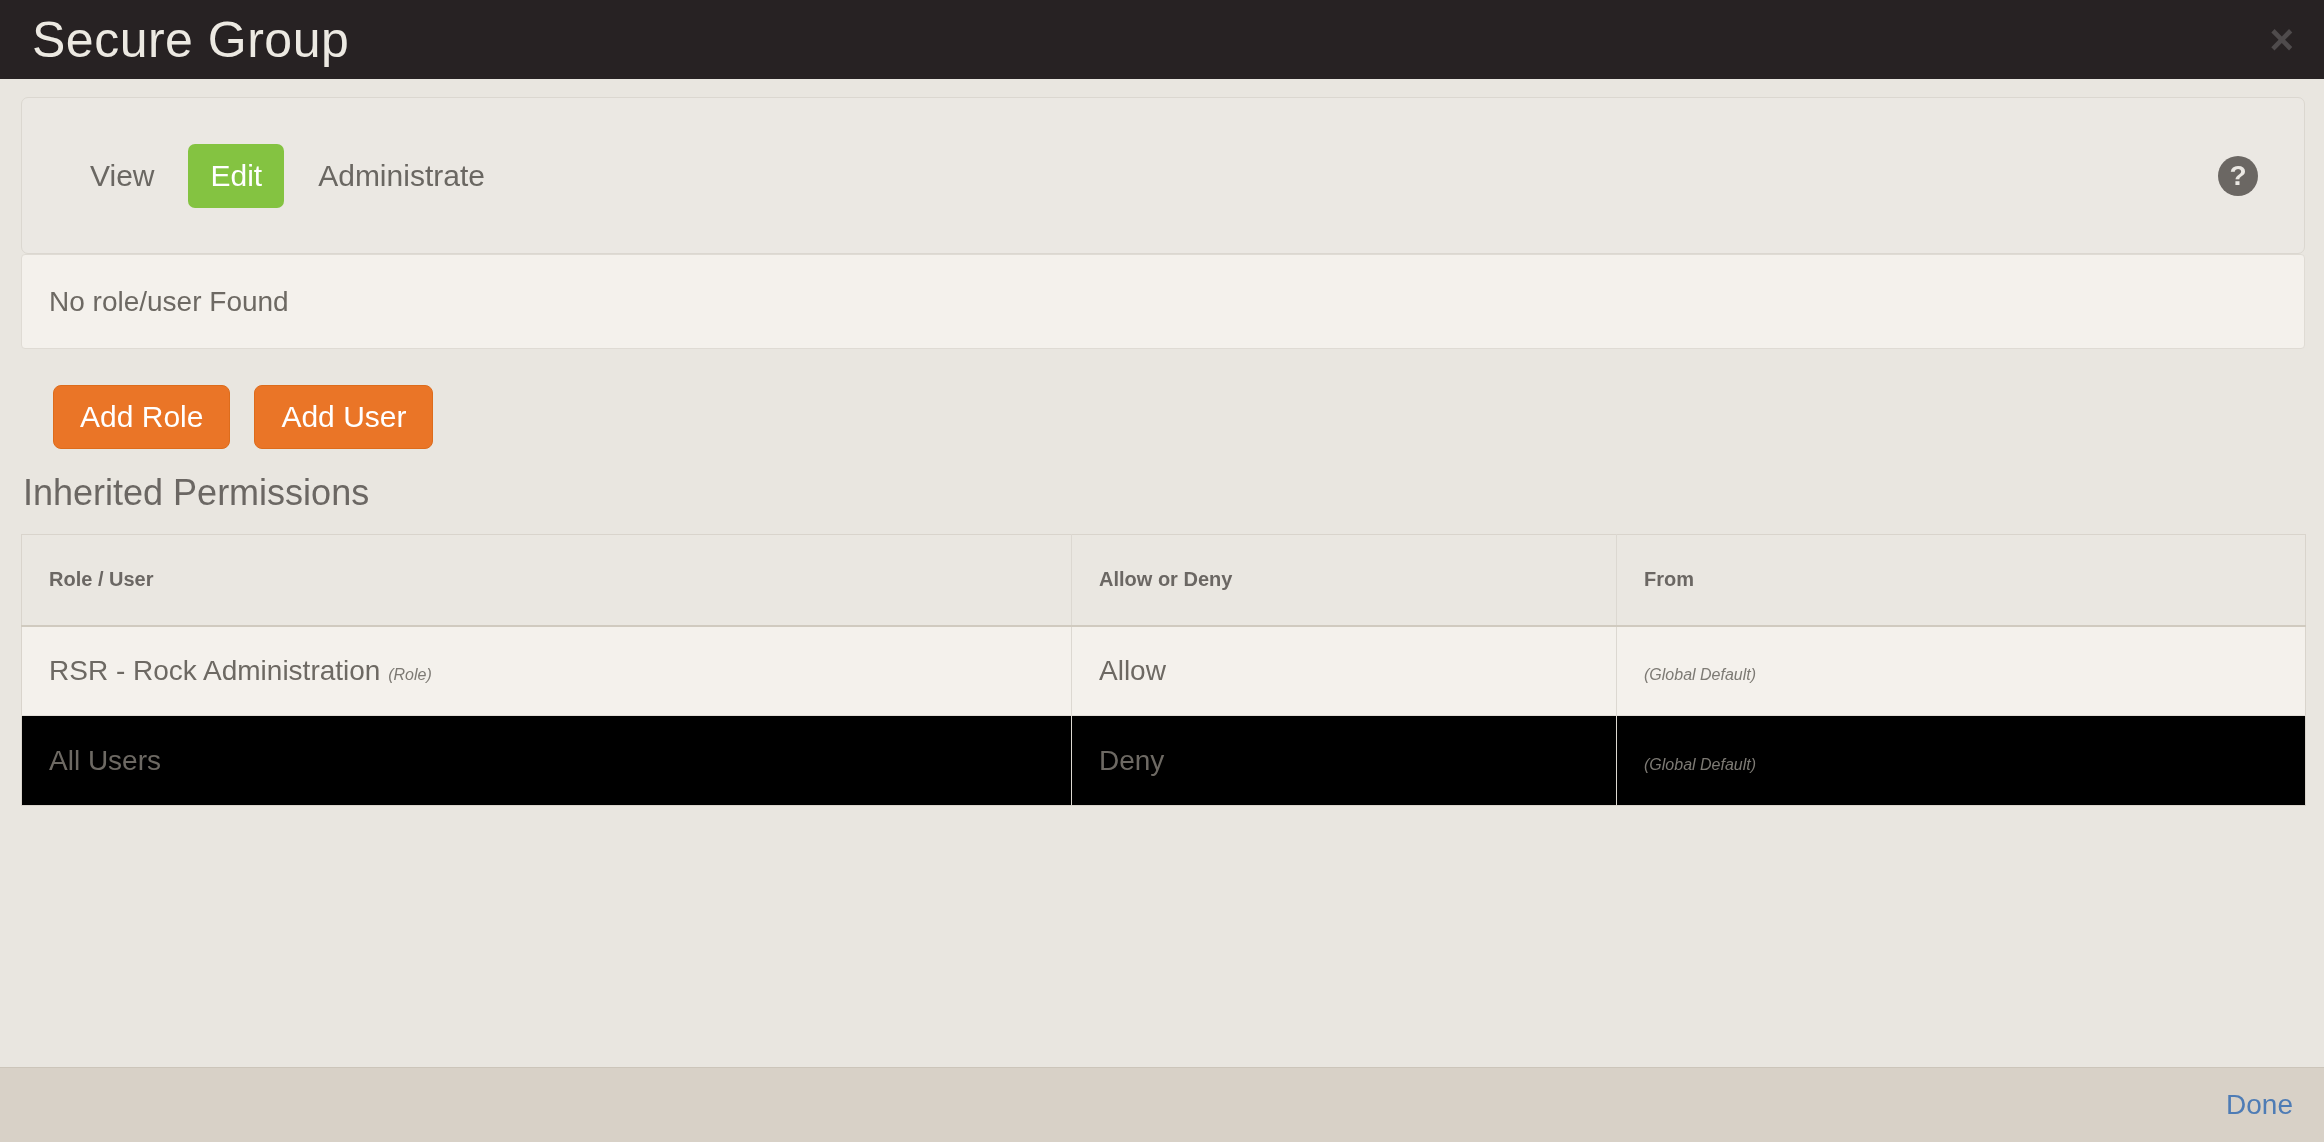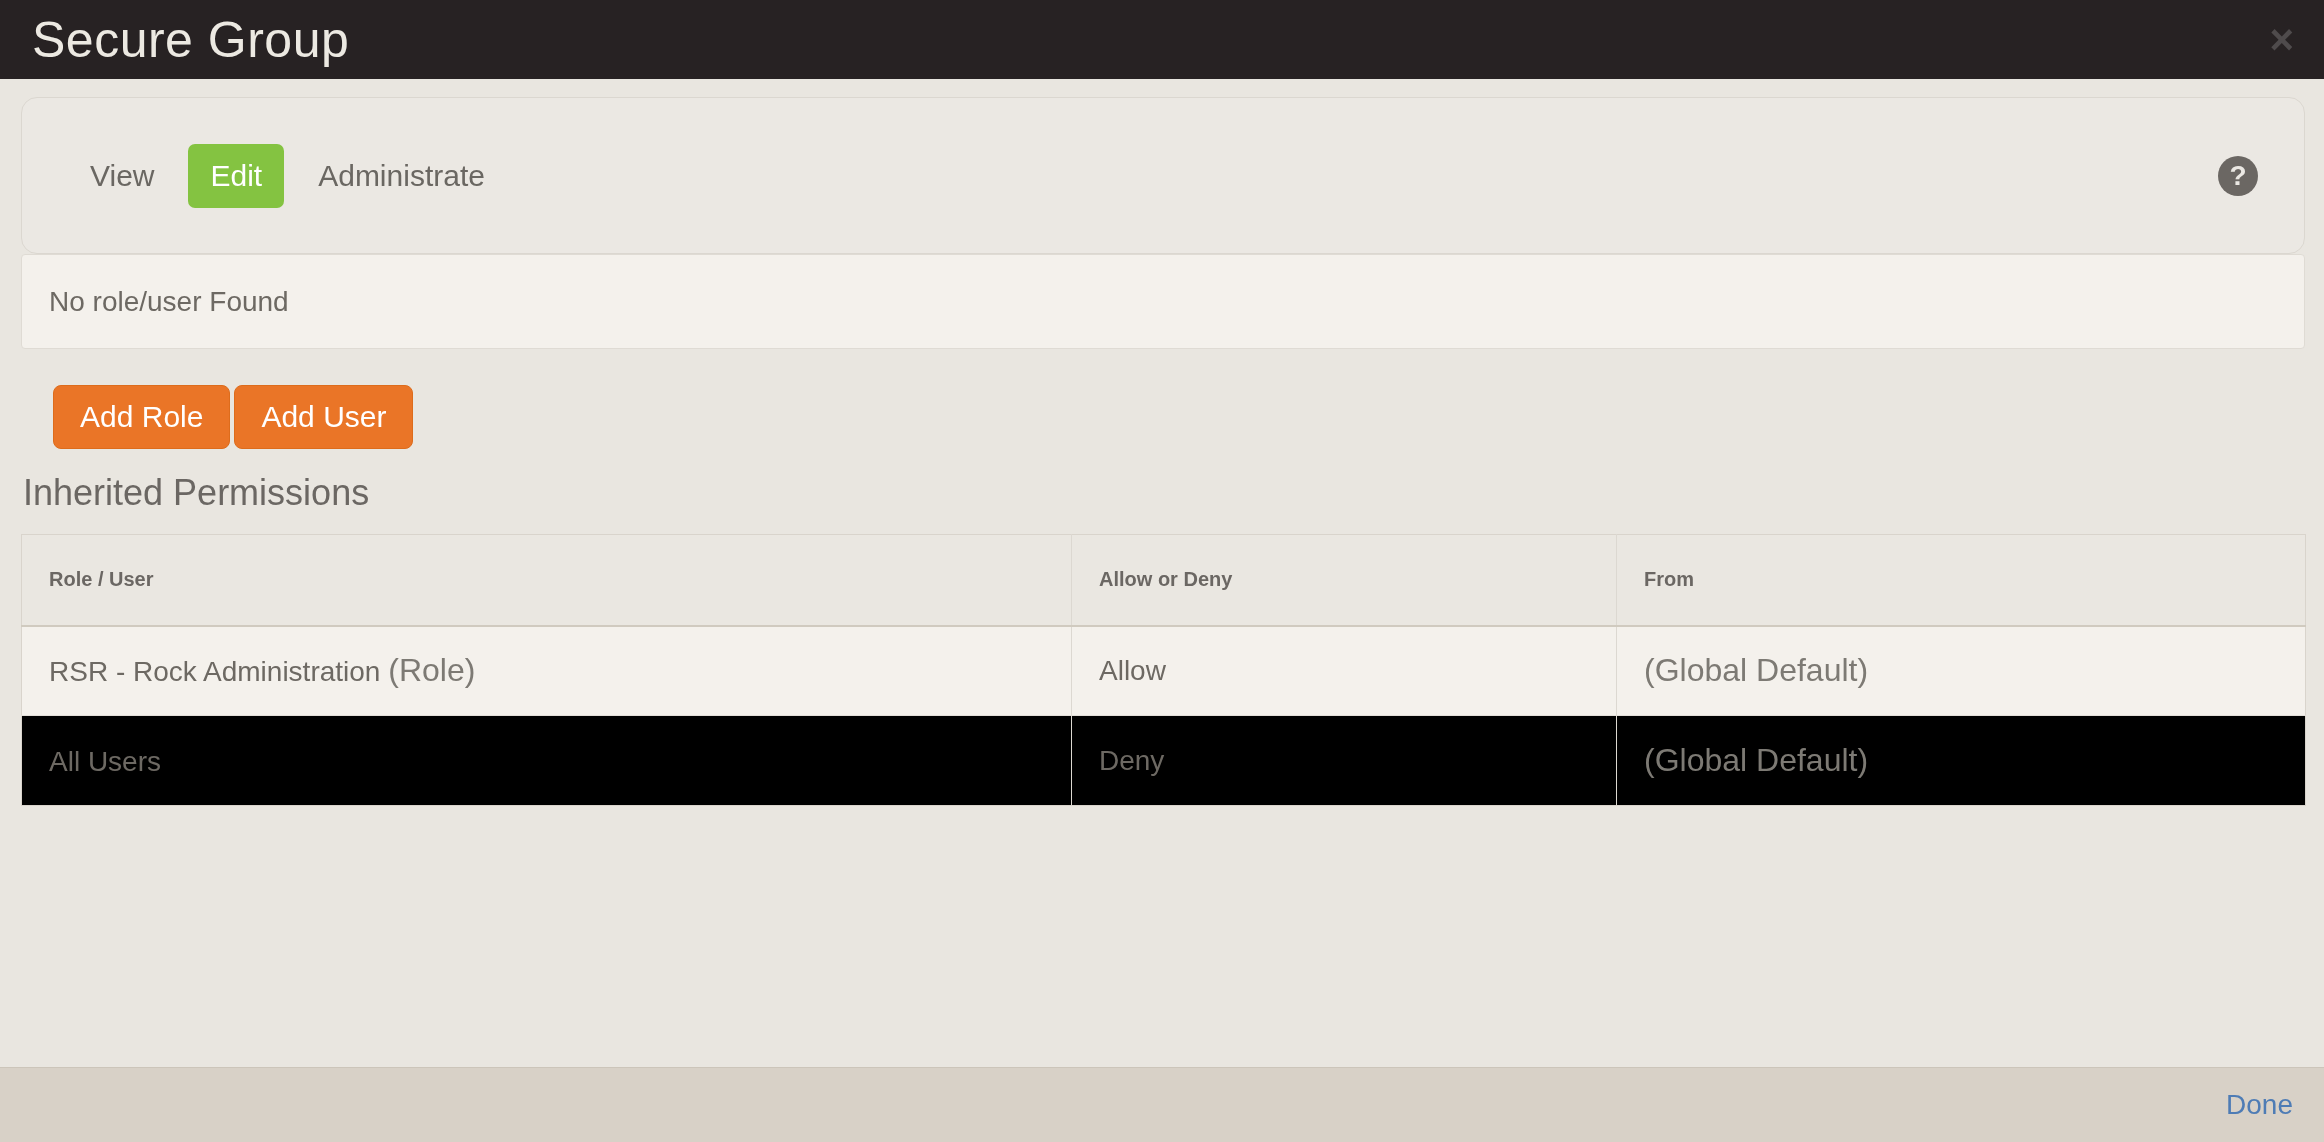--- a/index.html
+++ b/index.html
@@ -36,21 +36,21 @@
     user-select: none;
   }
 
   
   .content { padding: 18px 19px 0 21px; }
 
   .tab-panel {
     height: 157px;
     background: #ebe8e3;
     border: 1px solid #dbd7d0;
-    border-radius: 16px;
+    border-radius: 7px;
     display: flex;
     align-items: center;
     padding: 0 46px;
   }
   .tab-item {
     font-size: 30px;
     color: #6a6762;
     padding: 15px 22px;
     margin-right: 12px;
     border-radius: 7px;
@@ -88,21 +88,21 @@
     background: #f4f1ec;
     border: 1px solid #dfdbd4;
     border-radius: 4px;
     display: flex;
     align-items: center;
     padding: 0 27px;
     font-size: 28px;
     color: #6d6963;
   }
 
-  .btn-row { margin-top: 36px; display: flex; gap: 4px; padding-left: 32px; }
+  .btn-row { margin-top: 36px; display: flex; gap: 24px; padding-left: 32px; }
   .btn-orange {
     background: #ea7527;
     border: 1px solid #dd6c1c;
     border-radius: 8px;
     color: #ffffff;
     font-size: 30px;
     font-family: "Liberation Sans", sans-serif;
     height: 64px;
     padding: 0 26px;
     display: flex;
@@ -134,21 +134,21 @@
   .perm-table td {
     font-size: 28px;
     color: #6d6963;
     height: 90px;
     padding: 0 27px;
     border-right: 1px solid #dcd8d1;
     border-top: 1px solid #e3dfd9;
   }
   .perm-table tr.stripe-light td { background: #f4f1ec; }
   .perm-table tr.stripe-dark td { background: #000000; }
-  .small-note { font-size: 32px; color: #7d7a74; }
+  .small-note { font-size: 16px; color: #7d7a74; font-style: italic; }
 
   
   .modal-footer {
     position: absolute;
     left: 0; right: 0; bottom: 0;
     height: 75px;
     background: #d8d1c7;
     border-top: 1px solid #ccc5ba;
     display: flex;
     align-items: center;

